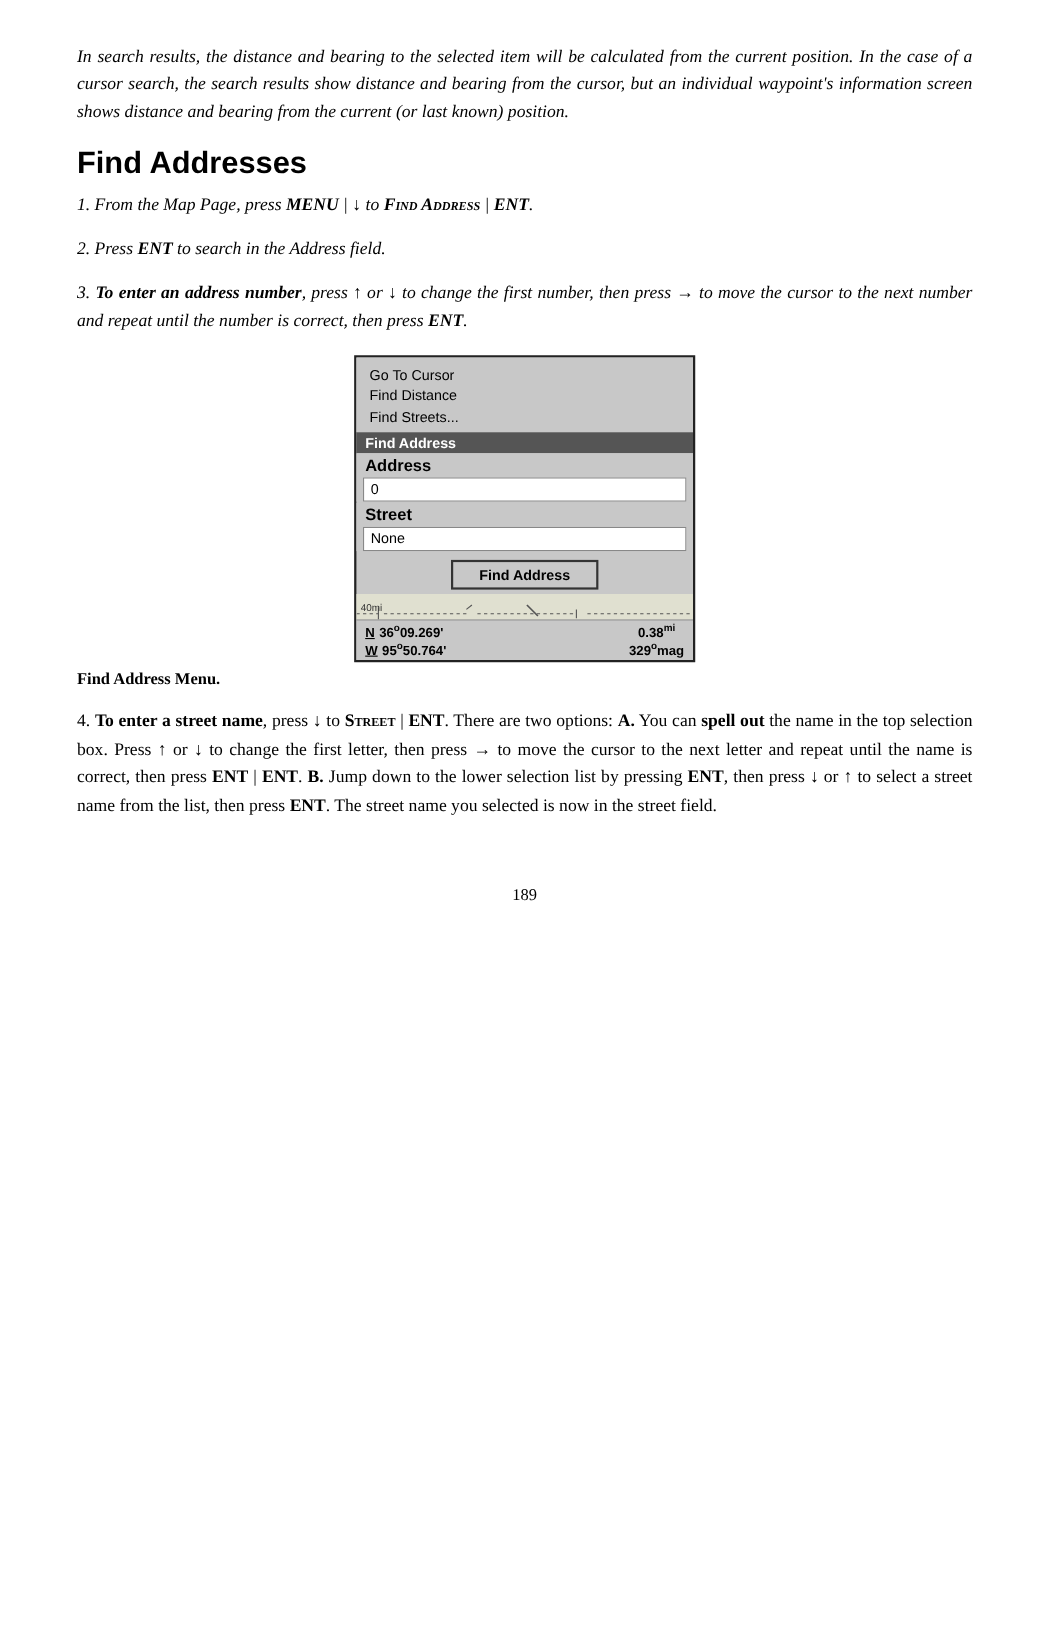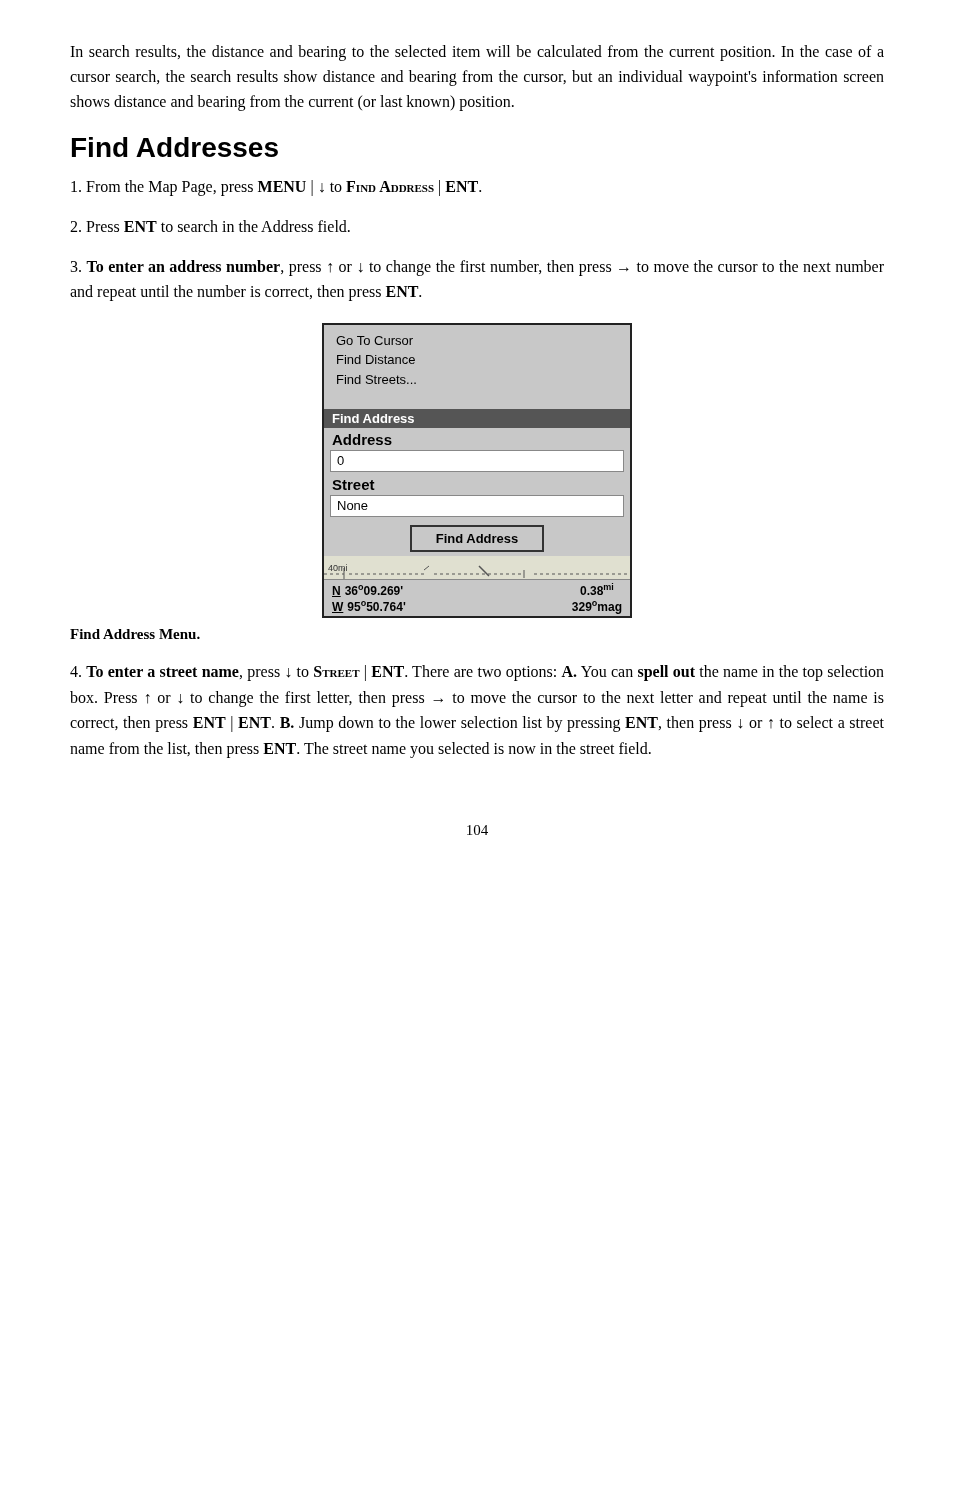--- a/index.html
+++ b/index.html
@@ -9,31 +9,33 @@
       font-size: 16px;
       color: #000;
       width: 954px;
       min-height: 1487px;
       padding: 40px 70px 60px 70px;
     }
     .intro-text {
       margin-bottom: 18px;
       line-height: 1.55;
       text-align: justify;
+      font-style: italic;
     }
     h2.section-title {
       font-size: 28px;
       font-weight: bold;
       margin-bottom: 10px;
       font-family: Arial, sans-serif;
     }
     .step {
       margin-bottom: 14px;
       line-height: 1.6;
       text-align: justify;
+      font-style: italic;
     }
     .step p {
       margin: 0;
     }
     .bold { font-weight: bold; }
     .smallcaps {
       font-variant: small-caps;
       font-weight: bold;
     }
 
@@ -49,21 +51,21 @@
     .device-screen {
       border: 2px solid #222;
       background: #c8c8c8;
       width: 310px;
       font-family: Arial, sans-serif;
       font-size: 13px;
     }
 
     .menu-section {
       background: #c8c8c8;
-      padding: 6px 12px 20px 12px;
+      padding: 6px 12px 4px 12px;
     }
     .menu-item {
       line-height: 1.5;
     }
 
     .field-section {
       background: #c8c8c8;
     }
     .field-header {
       background: #555;
@@ -251,13 +253,13 @@
     </div>
   </div>
 </div>
 
 <p class="figure-caption">Find Address Menu.</p>
 
 <div class="step4">
   <p>4. <strong>To enter a street name</strong><span>, press ↓ to </span><span class="smallcaps">Street</span><span> | </span><span class="bold">ENT</span><span>. There are two options: </span><span class="bold">A.</span><span> You can </span><strong>spell out</strong><span> the name in the top selection box. Press ↑ or ↓ to change the first letter, then press → to move the cursor to the next letter and repeat until the name is correct, then press </span><span class="bold">ENT</span><span> | </span><span class="bold">ENT</span><span>. </span><span class="bold">B.</span><span> Jump down to the lower selection list by pressing </span><span class="bold">ENT</span><span>, then press ↓ or ↑ to select a street name from the list, then press </span><span class="bold">ENT</span><span>. The street name you selected is now in the street field.</span></p>
 </div>
 
-<div class="page-number">104</div>
+<div class="page-number">189</div>
 
 </body></html>

